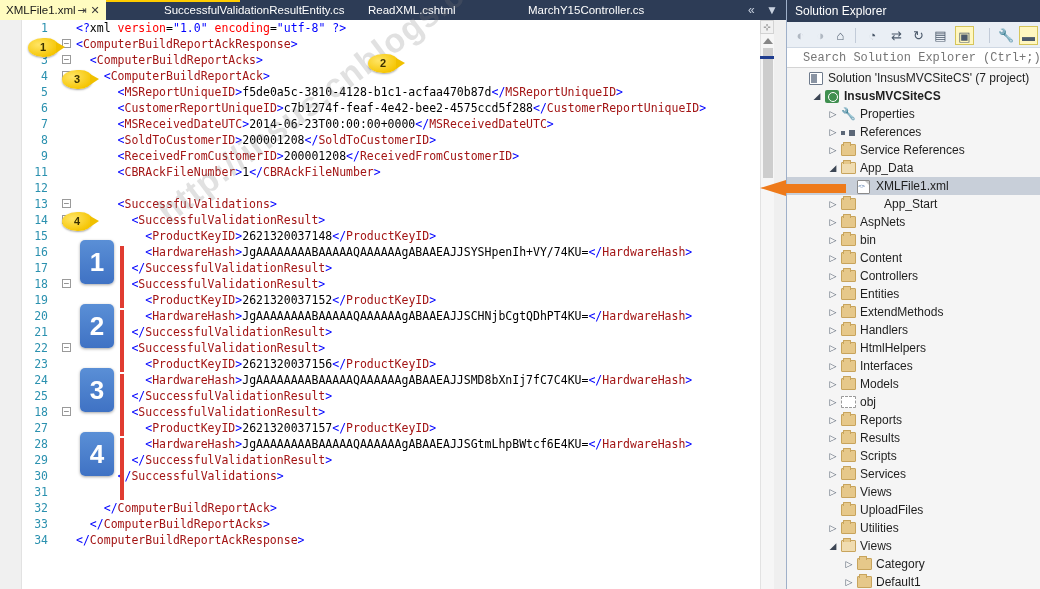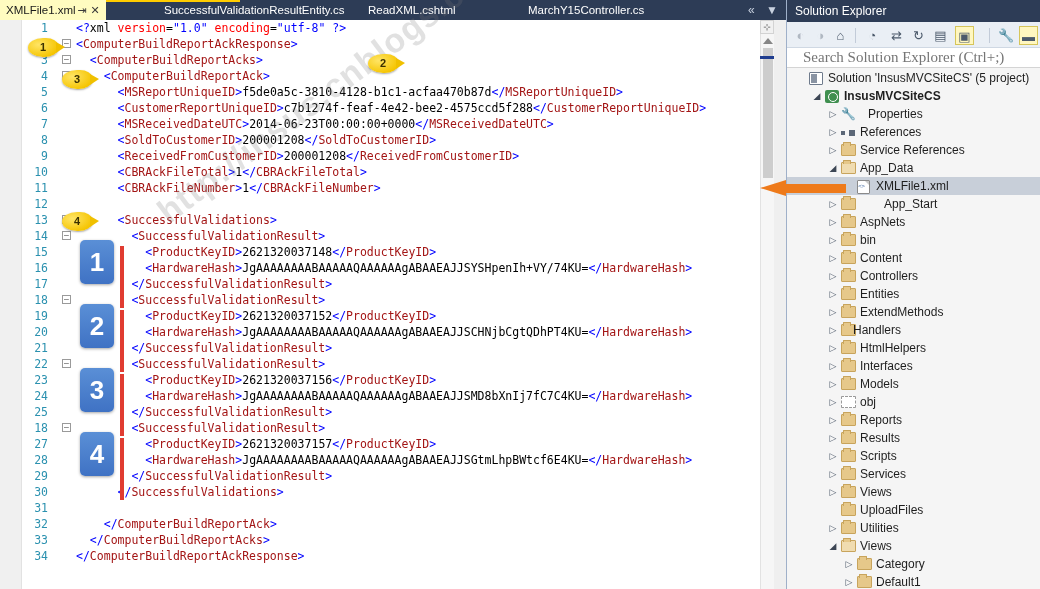--- a/index.html
+++ b/index.html
@@ -176,21 +176,21 @@
   }
   .tb-sep {
     position: absolute; top: 6px; width: 1px; height: 15px; background: #c2cbd8;
   }
   .se-search {
     position: absolute; left: 0; top: 48px; width: 254px; height: 20px;
     background: #ffffff; border-bottom: 1px solid #d4d4d4;
   }
   .se-search input {
     width: 100%; height: 19px; border: 0; outline: none;
-    font-family: Liberation Serif, serif; font-size: 15px;
+    font-family: Liberation Mono, monospace; font-size: 12px;
     color: #8a8a8a; padding-left: 16px; background: transparent;
   }
   .se-tree {
     position: absolute; left: 0; top: 69px; width: 254px; height: 520px;
     overflow: hidden; background: #f5f5f5;
   }
   .trow {
     position: relative; height: 18px; line-height: 18px;
     font-size: 12px; color: #1e1e1e; white-space: nowrap;
   }
@@ -314,21 +314,20 @@
       <div id="code-host">
           <div class="line"><span class="lnum">1</span><span class="ctext"><span class="tk-pi">&lt;?</span><span class="tk-txt">xml </span><span class="tk-attr">version</span><span class="tk-txt">=</span><span class="tk-val">"1.0"</span><span class="tk-txt"> </span><span class="tk-attr">encoding</span><span class="tk-txt">=</span><span class="tk-val">"utf-8"</span><span class="tk-txt"> </span><span class="tk-pi">?&gt;</span></span></div>
           <div class="line"><span class="lnum">2</span><span class="fold">–</span><span class="ctext"><span class="tk-br">&lt;</span><span class="tk-name">ComputerBuildReportAckResponse</span><span class="tk-br">&gt;</span></span></div>
           <div class="line"><span class="lnum">3</span><span class="fold">–</span><span class="ctext">  <span class="tk-br">&lt;</span><span class="tk-name">ComputerBuildReportAcks</span><span class="tk-br">&gt;</span></span></div>
           <div class="line"><span class="lnum">4</span><span class="fold">–</span><span class="ctext">    <span class="tk-br">&lt;</span><span class="tk-name">ComputerBuildReportAck</span><span class="tk-br">&gt;</span></span></div>
           <div class="line"><span class="lnum">5</span><span class="ctext">      <span class="tk-br">&lt;</span><span class="tk-name">MSReportUniqueID</span><span class="tk-br">&gt;</span><span class="tk-txt">f5de0a5c-3810-4128-b1c1-acfaa470b87d</span><span class="tk-br">&lt;/</span><span class="tk-name">MSReportUniqueID</span><span class="tk-br">&gt;</span></span></div>
           <div class="line"><span class="lnum">6</span><span class="ctext">      <span class="tk-br">&lt;</span><span class="tk-name">CustomerReportUniqueID</span><span class="tk-br">&gt;</span><span class="tk-txt">c7b1274f-feaf-4e42-bee2-4575ccd5f288</span><span class="tk-br">&lt;/</span><span class="tk-name">CustomerReportUniqueID</span><span class="tk-br">&gt;</span></span></div>
           <div class="line"><span class="lnum">7</span><span class="ctext">      <span class="tk-br">&lt;</span><span class="tk-name">MSReceivedDateUTC</span><span class="tk-br">&gt;</span><span class="tk-txt">2014-06-23T00:00:00+0000</span><span class="tk-br">&lt;/</span><span class="tk-name">MSReceivedDateUTC</span><span class="tk-br">&gt;</span></span></div>
           <div class="line"><span class="lnum">8</span><span class="ctext">      <span class="tk-br">&lt;</span><span class="tk-name">SoldToCustomerID</span><span class="tk-br">&gt;</span><span class="tk-txt">200001208</span><span class="tk-br">&lt;/</span><span class="tk-name">SoldToCustomerID</span><span class="tk-br">&gt;</span></span></div>
           <div class="line"><span class="lnum">9</span><span class="ctext">      <span class="tk-br">&lt;</span><span class="tk-name">ReceivedFromCustomerID</span><span class="tk-br">&gt;</span><span class="tk-txt">200001208</span><span class="tk-br">&lt;/</span><span class="tk-name">ReceivedFromCustomerID</span><span class="tk-br">&gt;</span></span></div>
-          <div class="line"><span class="lnum">10</span><span class="ctext">      <span class="tk-br">&lt;</span><span class="tk-name">CBRAckFileTotal</span><span class="tk-br">&gt;</span><span class="tk-txt">1</span><span class="tk-br">&lt;/</span><span class="tk-name">CBRAckFileTotal</span><span class="tk-br">&gt;</span></span></div>
           <div class="line"><span class="lnum">11</span><span class="ctext">      <span class="tk-br">&lt;</span><span class="tk-name">CBRAckFileNumber</span><span class="tk-br">&gt;</span><span class="tk-txt">1</span><span class="tk-br">&lt;/</span><span class="tk-name">CBRAckFileNumber</span><span class="tk-br">&gt;</span></span></div>
           <div class="line"><span class="lnum">12</span><span class="ctext"></span></div>
           <div class="line"><span class="lnum">13</span><span class="fold">–</span><span class="ctext">      <span class="tk-br">&lt;</span><span class="tk-name">SuccessfulValidations</span><span class="tk-br">&gt;</span></span></div>
           <div class="line"><span class="lnum">14</span><span class="fold">–</span><span class="ctext">        <span class="tk-br">&lt;</span><span class="tk-name">SuccessfulValidationResult</span><span class="tk-br">&gt;</span></span></div>
           <div class="line"><span class="lnum">15</span><span class="ctext">          <span class="tk-br">&lt;</span><span class="tk-name">ProductKeyID</span><span class="tk-br">&gt;</span><span class="tk-txt">2621320037148</span><span class="tk-br">&lt;/</span><span class="tk-name">ProductKeyID</span><span class="tk-br">&gt;</span></span></div>
           <div class="line"><span class="lnum">16</span><span class="ctext">          <span class="tk-br">&lt;</span><span class="tk-name">HardwareHash</span><span class="tk-br">&gt;</span><span class="tk-txt">JgAAAAAAAABAAAAAQAAAAAAgABAAEAJJSYSHpenIh+VY/74KU=</span><span class="tk-br">&lt;/</span><span class="tk-name">HardwareHash</span><span class="tk-br">&gt;</span></span></div>
           <div class="line"><span class="lnum">17</span><span class="ctext">        <span class="tk-br">&lt;/</span><span class="tk-name">SuccessfulValidationResult</span><span class="tk-br">&gt;</span></span></div>
           <div class="line"><span class="lnum">18</span><span class="fold">–</span><span class="ctext">        <span class="tk-br">&lt;</span><span class="tk-name">SuccessfulValidationResult</span><span class="tk-br">&gt;</span></span></div>
           <div class="line"><span class="lnum">19</span><span class="ctext">          <span class="tk-br">&lt;</span><span class="tk-name">ProductKeyID</span><span class="tk-br">&gt;</span><span class="tk-txt">2621320037152</span><span class="tk-br">&lt;/</span><span class="tk-name">ProductKeyID</span><span class="tk-br">&gt;</span></span></div>
           <div class="line"><span class="lnum">20</span><span class="ctext">          <span class="tk-br">&lt;</span><span class="tk-name">HardwareHash</span><span class="tk-br">&gt;</span><span class="tk-txt">JgAAAAAAAABAAAAAQAAAAAAgABAAEAJJSCHNjbCgtQDhPT4KU=</span><span class="tk-br">&lt;/</span><span class="tk-name">HardwareHash</span><span class="tk-br">&gt;</span></span></div>
@@ -409,35 +408,35 @@
     <div class="se-search">
       <input type="text" placeholder="Search Solution Explorer (Ctrl+;)" style="">
     </div>
 
     <div class="se-tree">
       <div id="tree-host">
           <div class="trow">
             <span class="ticon" style="left: 22px;">
               <span class="ic-sln" style="display: block;"></span>
             </span>
-            <span class="tlabel" style="left: 41px;">Solution 'InsusMVCSiteCS' (5 project)</span>
+            <span class="tlabel" style="left: 41px;">Solution 'InsusMVCSiteCS' (7 project)</span>
           </div>
           <div class="trow">
             <span class="tw open" style="left: 24px;">◢</span>
             <span class="ticon" style="left: 38px;">
               <span class="ic-proj" style="display: block;"></span>
             </span>
             <span class="tlabel bold" style="left: 57px;">InsusMVCSiteCS</span>
           </div>
           <div class="trow">
             <span class="tw" style="left: 40px;">▷</span>
             <span class="ticon" style="left: 54px;">
               <span class="ic-wrench" style="display: block;">🔧</span>
             </span>
-            <span class="tlabel" style="left: 81px;">Properties</span>
+            <span class="tlabel" style="left: 73px;">Properties</span>
           </div>
           <div class="trow">
             <span class="tw" style="left: 40px;">▷</span>
             <span class="ticon" style="left: 54px;">
               <span class="ic-refs" style="display: block;"></span>
             </span>
             <span class="tlabel" style="left: 73px;">References</span>
           </div>
           <div class="trow">
             <span class="tw" style="left: 40px;">▷</span>
@@ -506,21 +505,21 @@
             <span class="ticon" style="left: 54px;">
               <span class="ic-folder" style="display: block;"></span>
             </span>
             <span class="tlabel" style="left: 73px;">ExtendMethods</span>
           </div>
           <div class="trow">
             <span class="tw" style="left: 40px;">▷</span>
             <span class="ticon" style="left: 54px;">
               <span class="ic-folder" style="display: block;"></span>
             </span>
-            <span class="tlabel" style="left: 66px; text-align: right;">Handlers</span>
+            <span class="tlabel" style="left: 73px; text-align: right;">Handlers</span>
           </div>
           <div class="trow">
             <span class="tw" style="left: 40px;">▷</span>
             <span class="ticon" style="left: 54px;">
               <span class="ic-folder" style="display: block;"></span>
             </span>
             <span class="tlabel" style="left: 73px;">HtmlHelpers</span>
           </div>
           <div class="trow">
             <span class="tw" style="left: 40px;">▷</span>

